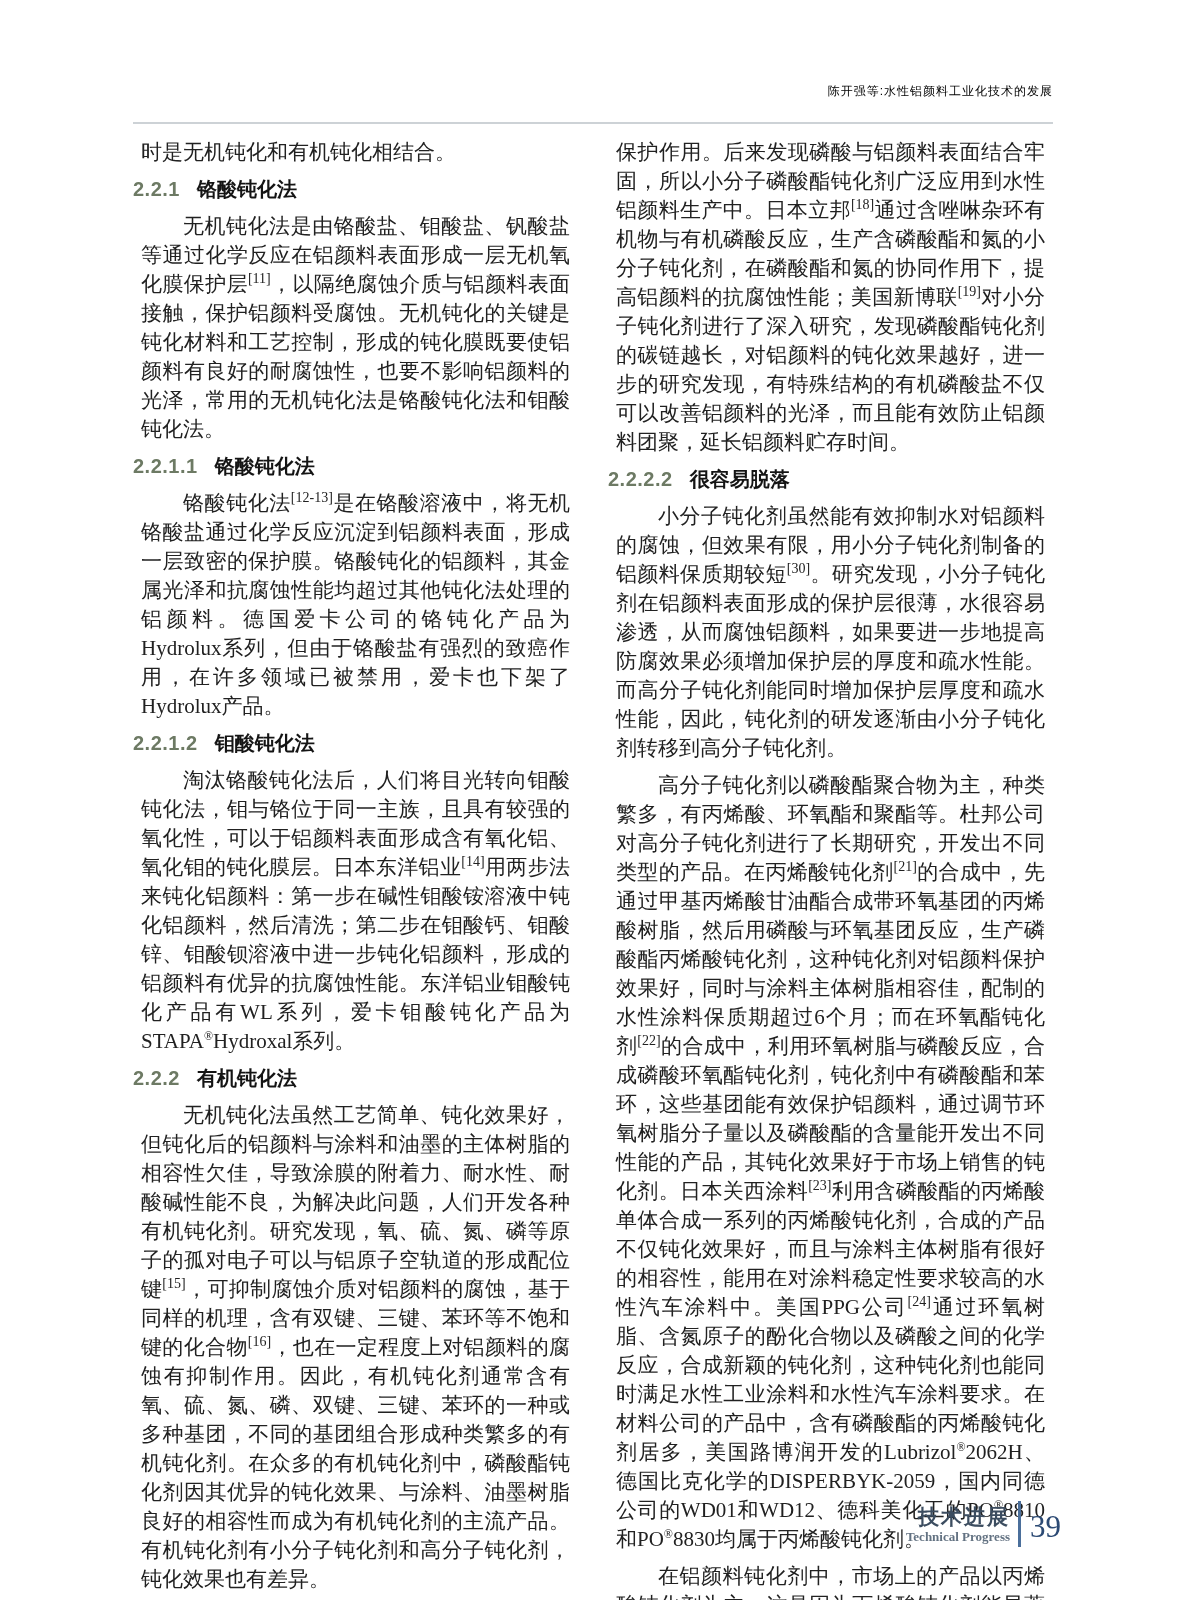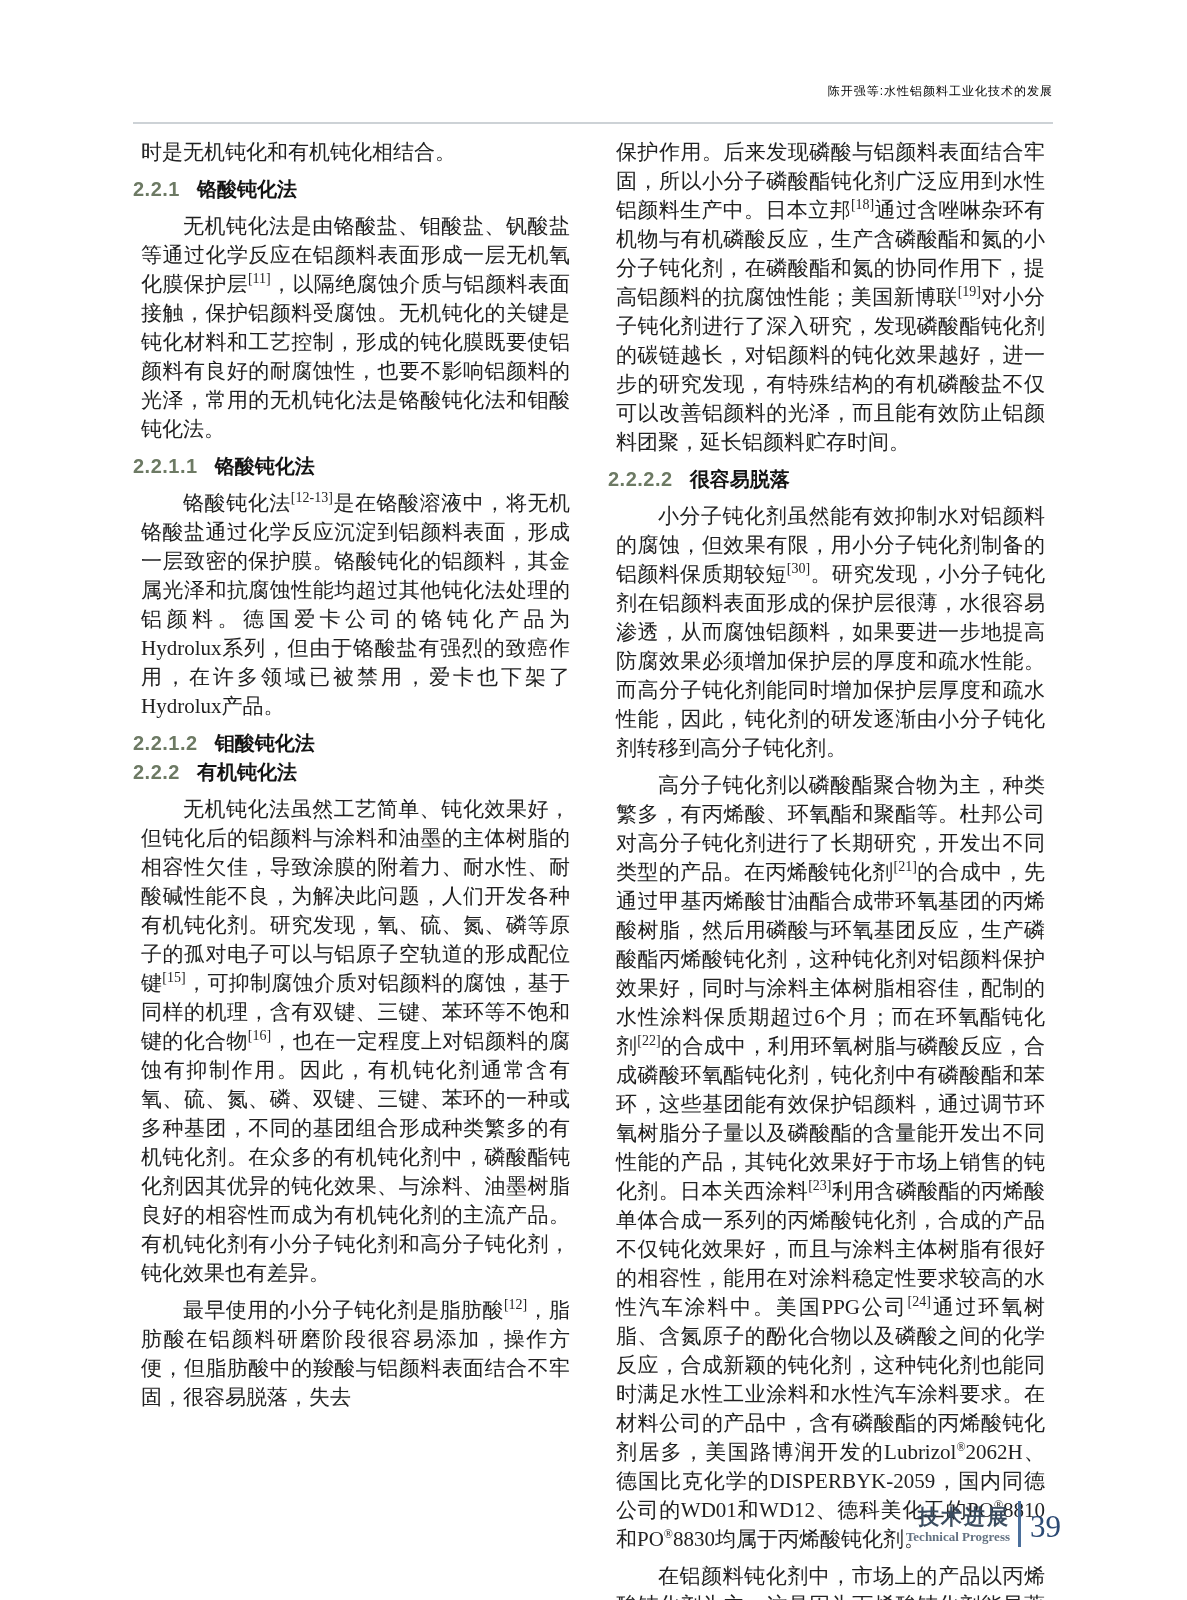--- a/index.html
+++ b/index.html
@@ -82,20 +82,21 @@
   <hr class="head-rule">
 
   <div class="columns">
     <div class="col">
         <p class="no-indent">时是无机钝化和有机钝化相结合。</p>
         <div class="heading"><span class="hnum">2.2.1</span><span class="htitle">铬酸钝化法</span></div>
         <p>无机钝化法是由铬酸盐、钼酸盐、钒酸盐等通过化学反应在铝颜料表面形成一层无机氧化膜保护层<sup class="ref">[11]</sup>，以隔绝腐蚀介质与铝颜料表面接触，保护铝颜料受腐蚀。无机钝化的关键是钝化材料和工艺控制，形成的钝化膜既要使铝颜料有良好的耐腐蚀性，也要不影响铝颜料的光泽，常用的无机钝化法是铬酸钝化法和钼酸钝化法。</p>
         <div class="heading"><span class="hnum">2.2.1.1</span><span class="htitle">铬酸钝化法</span></div>
         <p>铬酸钝化法<sup class="ref">[12-13]</sup>是在铬酸溶液中，将无机铬酸盐通过化学反应沉淀到铝颜料表面，形成一层致密的保护膜。铬酸钝化的铝颜料，其金属光泽和抗腐蚀性能均超过其他钝化法处理的铝颜料。德国爱卡公司的铬钝化产品为Hydrolux系列，但由于铬酸盐有强烈的致癌作用，在许多领域已被禁用，爱卡也下架了Hydrolux产品。</p>
         <div class="heading"><span class="hnum">2.2.1.2</span><span class="htitle">钼酸钝化法</span></div>
+        <p>淘汰铬酸钝化法后，人们将目光转向钼酸钝化法，钼与铬位于同一主族，且具有较强的氧化性，可以于铝颜料表面形成含有氧化铝、氧化钼的钝化膜层。日本东洋铝业<sup class="ref">[14]</sup>用两步法来钝化铝颜料：第一步在碱性钼酸铵溶液中钝化铝颜料，然后清洗；第二步在钼酸钙、钼酸锌、钼酸钡溶液中进一步钝化铝颜料，形成的铝颜料有优异的抗腐蚀性能。东洋铝业钼酸钝化产品有WL系列，爱卡钼酸钝化产品为STAPA<sup class="reg">®</sup>Hydroxal系列。</p>
         <div class="heading"><span class="hnum">2.2.2</span><span class="htitle">有机钝化法</span></div>
         <p>无机钝化法虽然工艺简单、钝化效果好，但钝化后的铝颜料与涂料和油墨的主体树脂的相容性欠佳，导致涂膜的附着力、耐水性、耐酸碱性能不良，为解决此问题，人们开发各种有机钝化剂。研究发现，氧、硫、氮、磷等原子的孤对电子可以与铝原子空轨道的形成配位键<sup class="ref">[15]</sup>，可抑制腐蚀介质对铝颜料的腐蚀，基于同样的机理，含有双键、三键、苯环等不饱和键的化合物<sup class="ref">[16]</sup>，也在一定程度上对铝颜料的腐蚀有抑制作用。因此，有机钝化剂通常含有氧、硫、氮、磷、双键、三键、苯环的一种或多种基团，不同的基团组合形成种类繁多的有机钝化剂。在众多的有机钝化剂中，磷酸酯钝化剂因其优异的钝化效果、与涂料、油墨树脂良好的相容性而成为有机钝化剂的主流产品。有机钝化剂有小分子钝化剂和高分子钝化剂，钝化效果也有差异。</p>
         <p>最早使用的小分子钝化剂是脂肪酸<sup class="ref">[12]</sup>，脂肪酸在铝颜料研磨阶段很容易添加，操作方便，但脂肪酸中的羧酸与铝颜料表面结合不牢固，很容易脱落，失去</p>
       </div>
     <div class="col">
         <p class="no-indent">保护作用。后来发现磷酸与铝颜料表面结合牢固，所以小分子磷酸酯钝化剂广泛应用到水性铝颜料生产中。日本立邦<sup class="ref">[18]</sup>通过含唑啉杂环有机物与有机磷酸反应，生产含磷酸酯和氮的小分子钝化剂，在磷酸酯和氮的协同作用下，提高铝颜料的抗腐蚀性能；美国新博联<sup class="ref">[19]</sup>对小分子钝化剂进行了深入研究，发现磷酸酯钝化剂的碳链越长，对铝颜料的钝化效果越好，进一步的研究发现，有特殊结构的有机磷酸盐不仅可以改善铝颜料的光泽，而且能有效防止铝颜料团聚，延长铝颜料贮存时间。</p>
         <div class="heading"><span class="hnum">2.2.2.2</span><span class="htitle">很容易脱落</span></div>
         <p>小分子钝化剂虽然能有效抑制水对铝颜料的腐蚀，但效果有限，用小分子钝化剂制备的铝颜料保质期较短<sup class="ref">[30]</sup>。研究发现，小分子钝化剂在铝颜料表面形成的保护层很薄，水很容易渗透，从而腐蚀铝颜料，如果要进一步地提高防腐效果必须增加保护层的厚度和疏水性能。而高分子钝化剂能同时增加保护层厚度和疏水性能，因此，钝化剂的研发逐渐由小分子钝化剂转移到高分子钝化剂。</p>
         <p>高分子钝化剂以磷酸酯聚合物为主，种类繁多，有丙烯酸、环氧酯和聚酯等。杜邦公司对高分子钝化剂进行了长期研究，开发出不同类型的产品。在丙烯酸钝化剂<sup class="ref">[21]</sup>的合成中，先通过甲基丙烯酸甘油酯合成带环氧基团的丙烯酸树脂，然后用磷酸与环氧基团反应，生产磷酸酯丙烯酸钝化剂，这种钝化剂对铝颜料保护效果好，同时与涂料主体树脂相容佳，配制的水性涂料保质期超过6个月；而在环氧酯钝化剂<sup class="ref">[22]</sup>的合成中，利用环氧树脂与磷酸反应，合成磷酸环氧酯钝化剂，钝化剂中有磷酸酯和苯环，这些基团能有效保护铝颜料，通过调节环氧树脂分子量以及磷酸酯的含量能开发出不同性能的产品，其钝化效果好于市场上销售的钝化剂。日本关西涂料<sup class="ref">[23]</sup>利用含磷酸酯的丙烯酸单体合成一系列的丙烯酸钝化剂，合成的产品不仅钝化效果好，而且与涂料主体树脂有很好的相容性，能用在对涂料稳定性要求较高的水性汽车涂料中。美国PPG公司<sup class="ref">[24]</sup>通过环氧树脂、含氮原子的酚化合物以及磷酸之间的化学反应，合成新颖的钝化剂，这种钝化剂也能同时满足水性工业涂料和水性汽车涂料要求。在材料公司的产品中，含有磷酸酯的丙烯酸钝化剂居多，美国路博润开发的Lubrizol<sup class="reg">®</sup>2062H、德国比克化学的DISPERBYK-2059，国内同德公司的WD01和WD12、德科美化工的PO<sup class="reg">®</sup>8810和PO<sup class="reg">®</sup>8830均属于丙烯酸钝化剂。</p>
         <p>在铝颜料钝化剂中，市场上的产品以丙烯酸钝化剂为主，这是因为丙烯酸钝化剂能显著提高铝颜料的耐腐蚀性能，而且合成丙烯酸的单体种类多，其性能</p>

